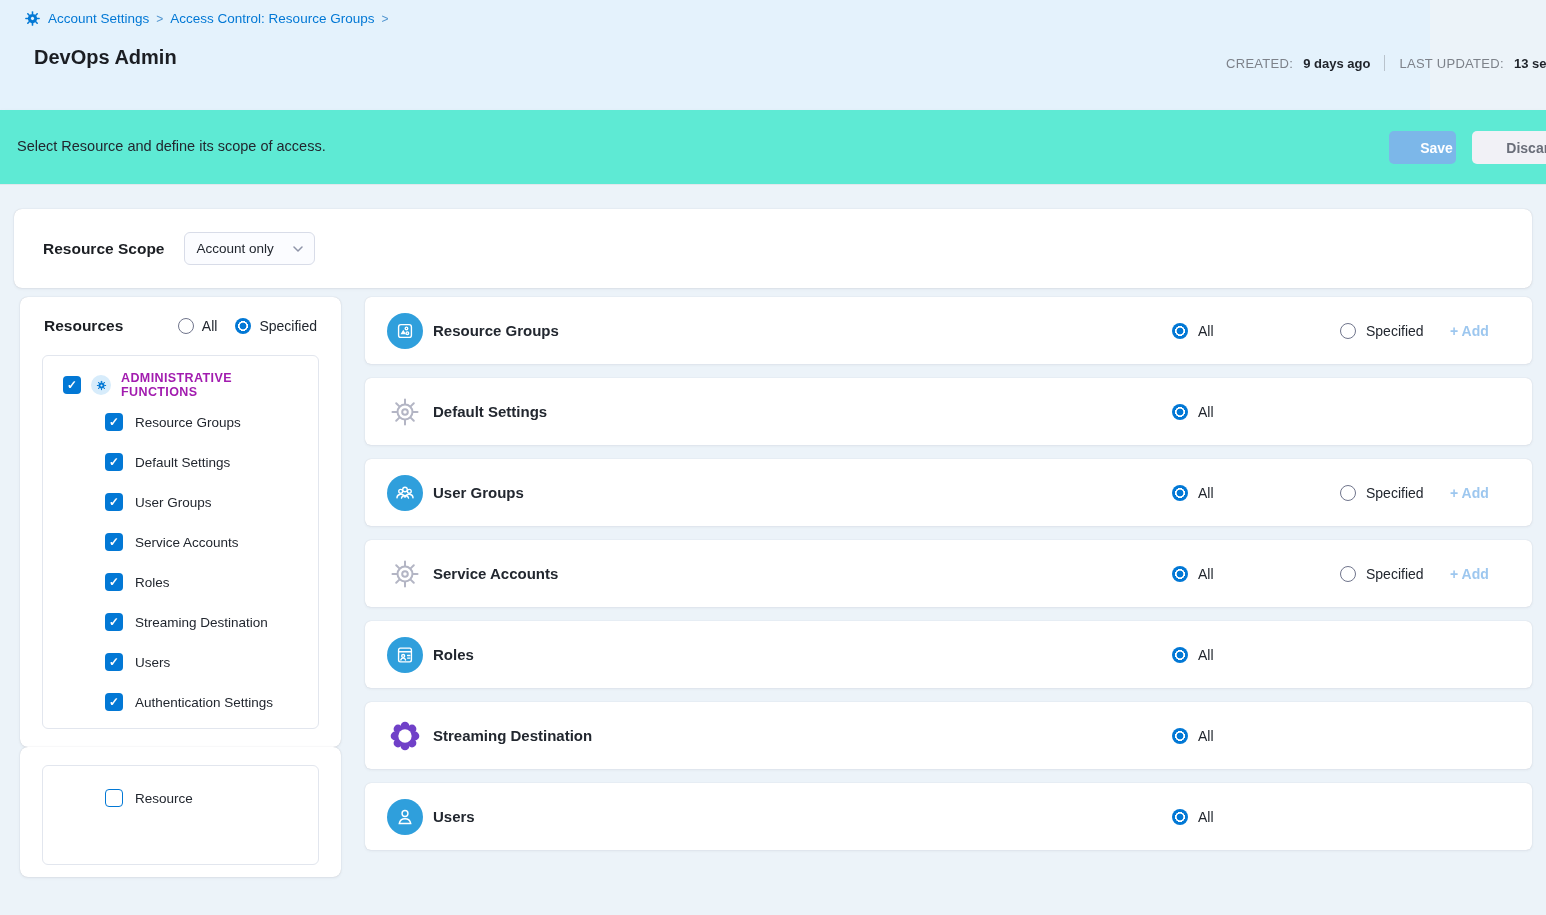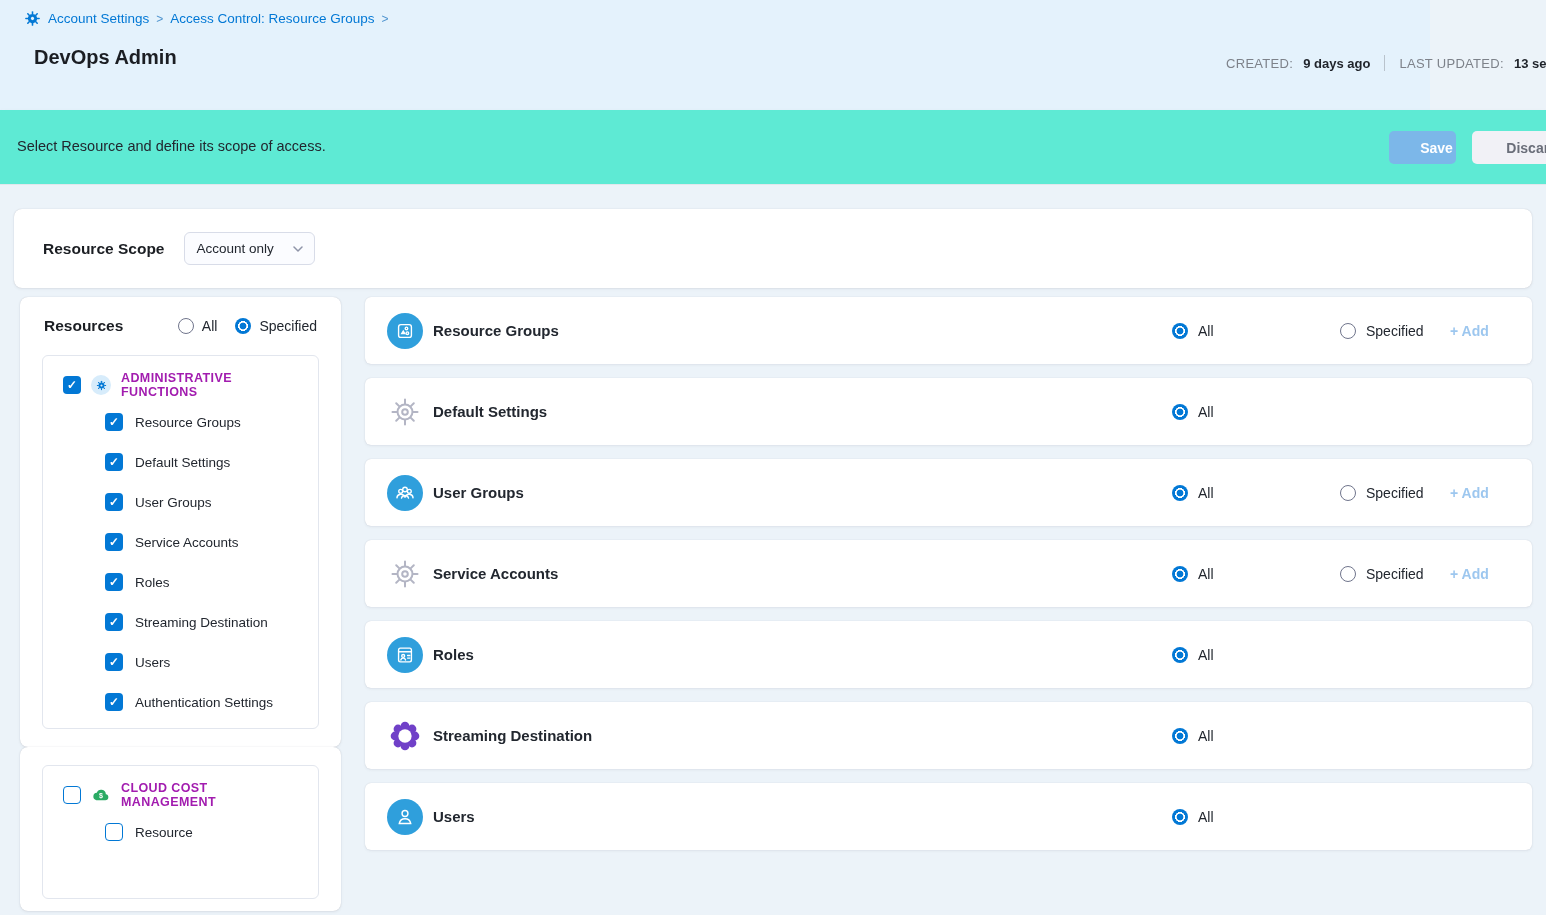--- a/index.html
+++ b/index.html
@@ -289,29 +289,20 @@
             <span class="cb on">
                 <span>✓</span>
               </span>
             <span class="item-lbl">Authentication Settings</span>
           </div>
         </div>
       </div>
 
       <div class="side-card">
         <div class="group-panel">
-          <div class="group-head">
-            <span class="cb off"></span>
-            <span class="mod-icon ccm">
-                <svg class="i" width="20" height="20">
-                  <use href="#sym-cloud-dollar"></use>
-                </svg>
-              </span>
-            <span class="group-title">CLOUD COST MANAGEMENT</span>
-          </div>
           <div class="check-item">
             <span class="cb off"></span>
             <span class="item-lbl">Resource</span>
           </div>
           <div class="check-item">
             
             
           </div>
         </div>
       </div>

